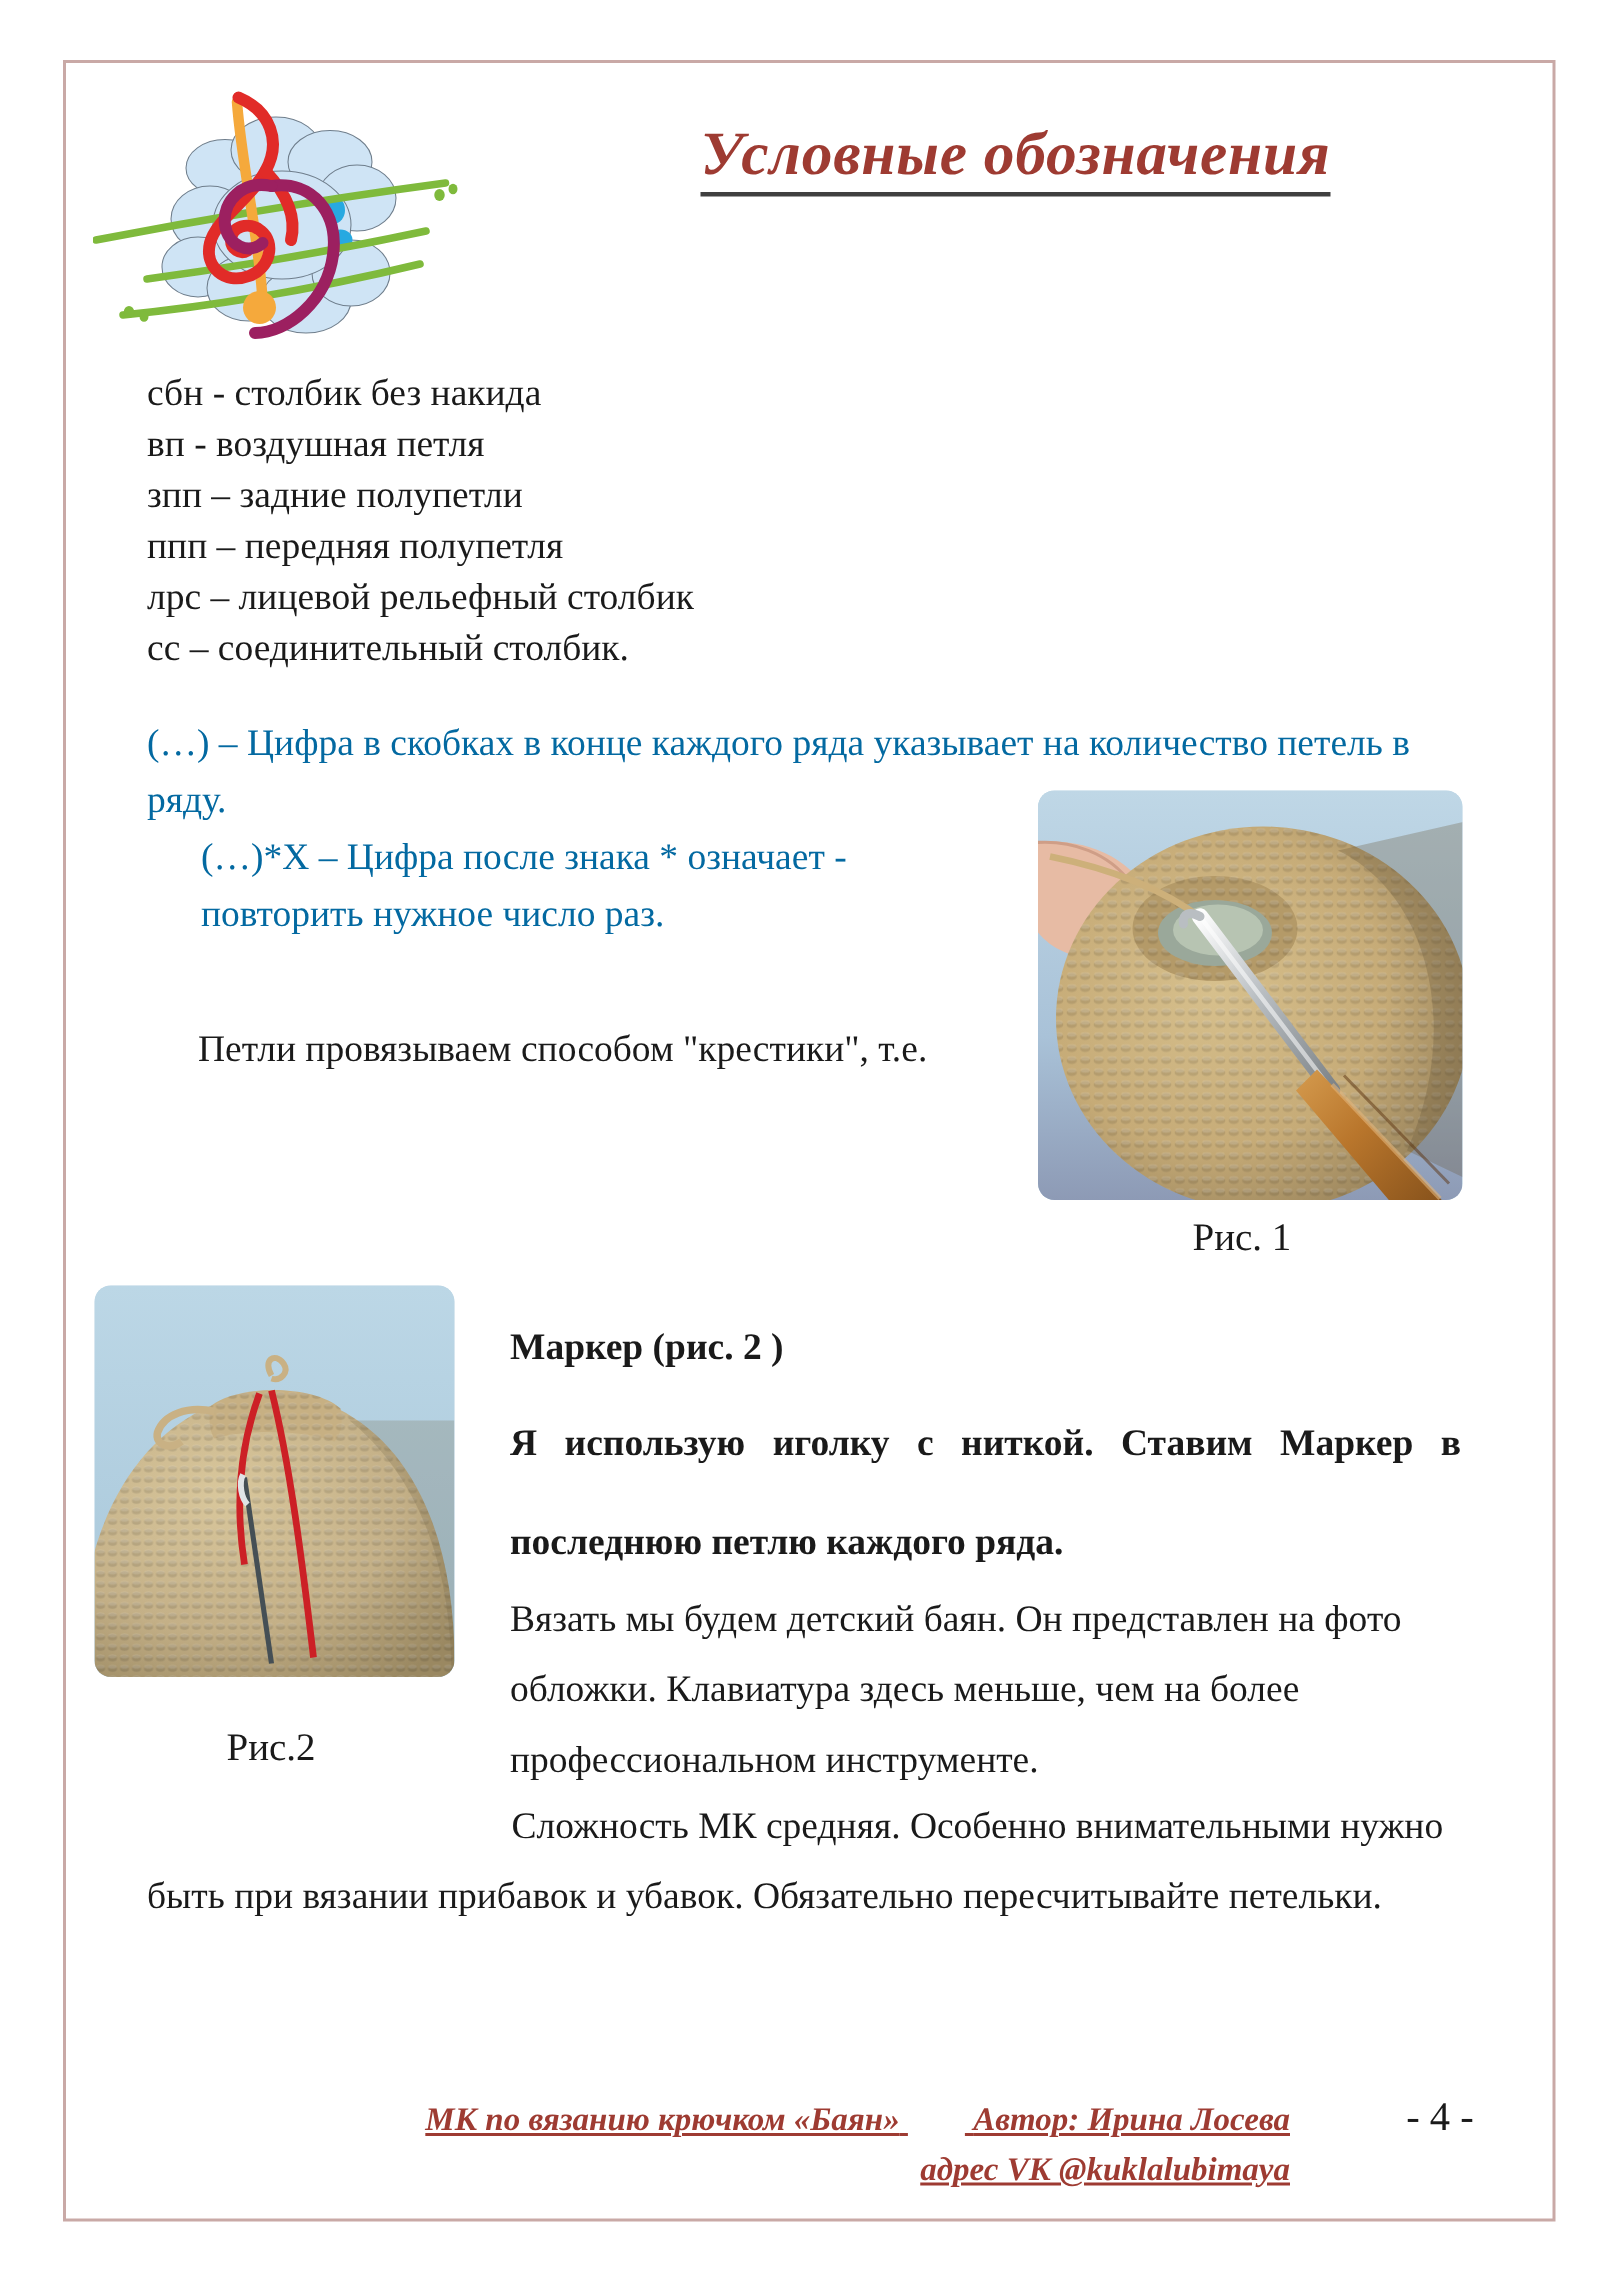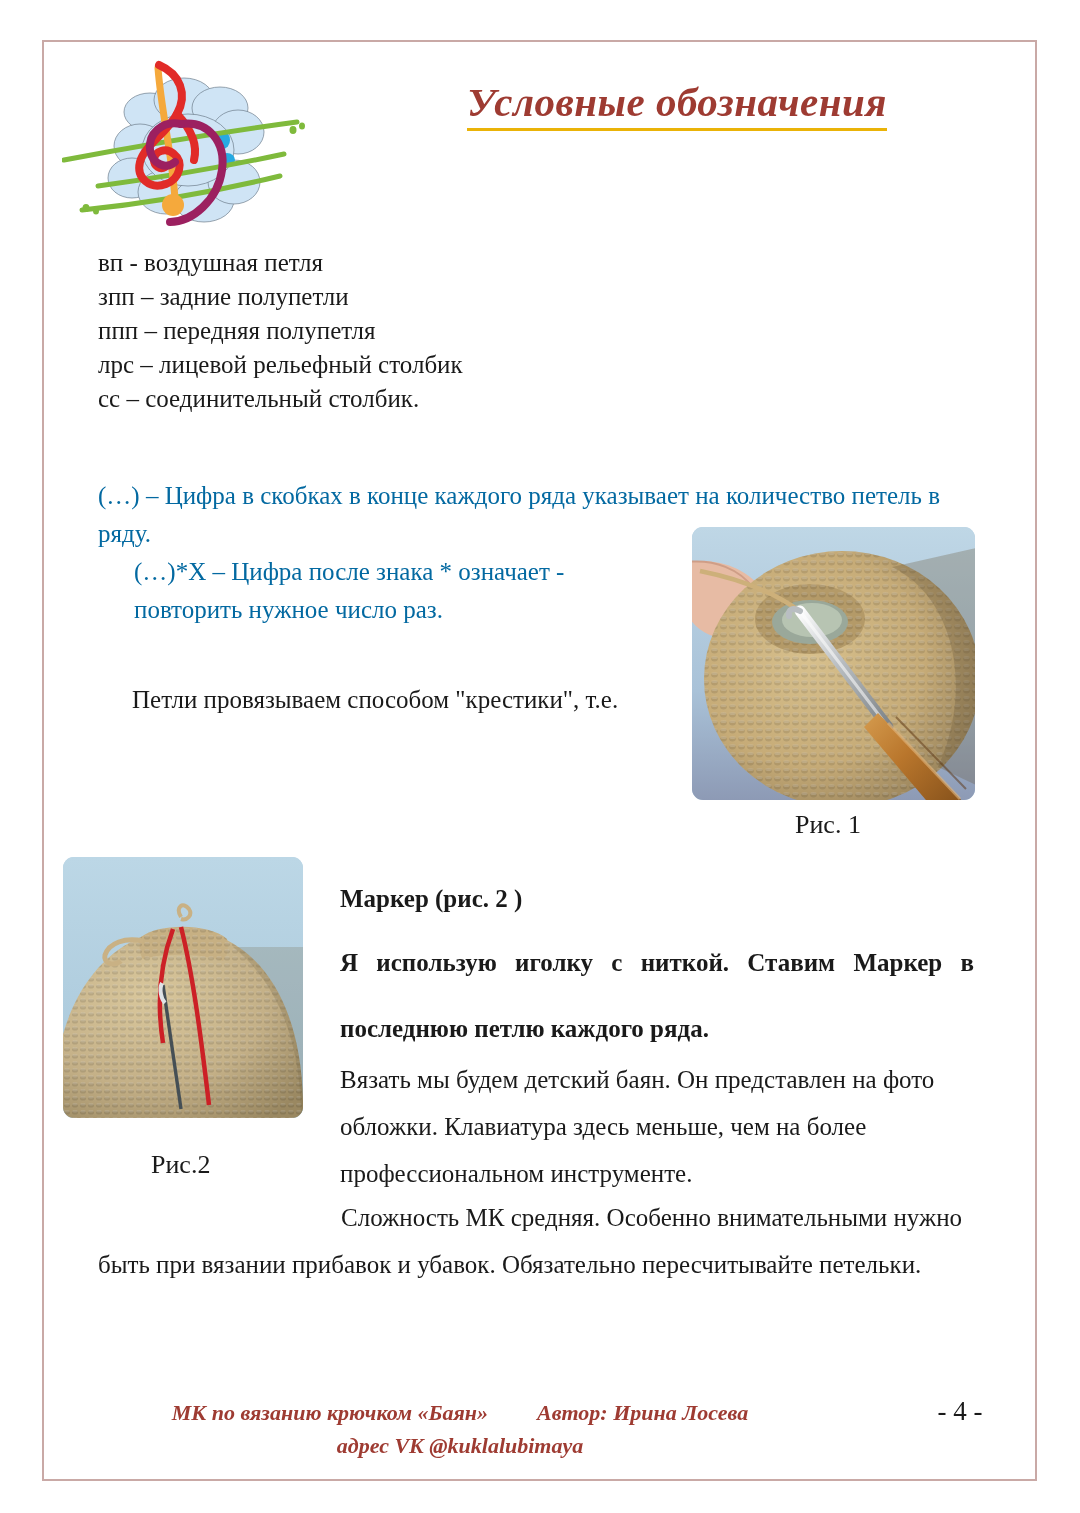--- a/index.html
+++ b/index.html
@@ -48,21 +48,21 @@
     text-align: center;
     font-family: "Liberation Serif", "DejaVu Serif", serif;
     font-style: italic;
     font-weight: bold;
     font-size: 41px;
     color: #9e3b32;
     letter-spacing: 0.5px;
   }
   .page-title .underline-inner {
     display: inline-block;
-    border-bottom: 3px solid #eab308;
+    border-bottom: 3px solid #404040;
     padding-bottom: 2px;
     margin-left: 34px;
   }
 
   
   .abbrev-list {
     position: absolute;
     left: 98px;
     top: 246px;
     width: 620px;
@@ -177,26 +177,27 @@
     left: 60px;
     top: 1396px;
     width: 960px;
     height: 80px;
   }
   .footer-credits {
     position: absolute;
     left: 0;
     top: 0;
     width: 800px;
-    text-align: center;
+    text-align: right;
     font-style: italic;
     font-weight: bold;
     font-size: 22px;
     line-height: 33px;
     color: #9e3b32;
+    text-decoration: underline;
   }
   .footer-credits .gap { display: inline-block; width: 38px; }
   .footer-page-no {
     position: absolute;
     left: 830px;
     top: 0;
     width: 140px;
     text-align: center;
     font-size: 27px;
     color: #1a1a1a;
@@ -251,20 +252,21 @@
     <path d="M119,74 C146,70 164,92 160,120 C156,150 130,172 108,172" stroke="#9c2060" stroke-width="8" fill="none" stroke-linecap="round" stroke-linejoin="round"></path>
     <path d="M119,74 C100,70 86,84 88,100 C90,114 104,120 113,112" stroke="#9c2060" stroke-width="8" fill="none" stroke-linecap="round"></path>
   </svg>
 </div>
 
 <div class="page-title">
   <span class="underline-inner">Условные обозначения</span>
 </div>
 
 <div class="abbrev-list">
+  <div class="abbrev-item">сбн - столбик без накида</div>
   <div class="abbrev-item">вп - воздушная петля</div>
   <div class="abbrev-item">зпп – задние полупетли</div>
   <div class="abbrev-item">ппп – передняя полупетля</div>
   <div class="abbrev-item">лрс – лицевой рельефный столбик</div>
   <div class="abbrev-item">сс – соединительный столбик.</div>
 </div>
 
 <div class="notes-block">
   <div class="note-line">(…) – Цифра в скобках в конце каждого ряда указывает на количество петель в</div>
   <div class="note-line">ряду.</div>

